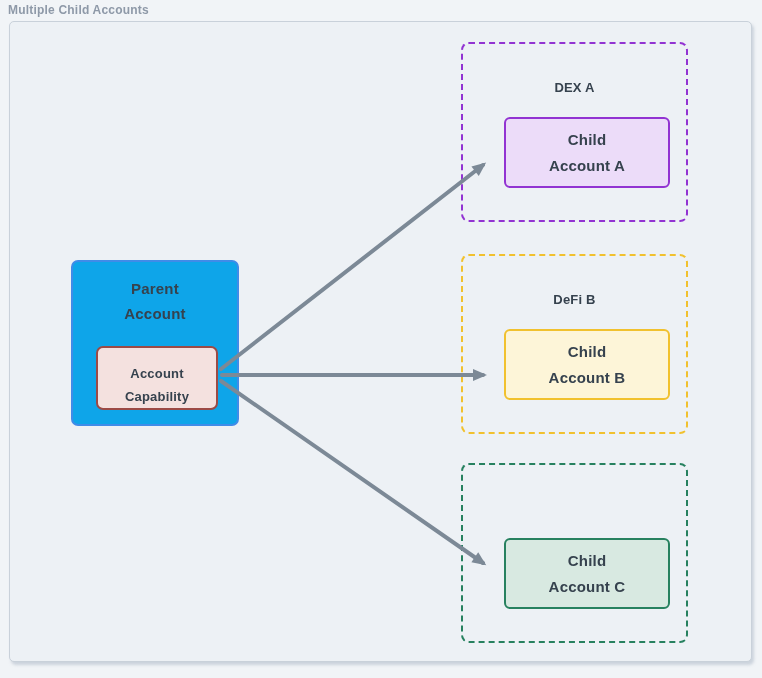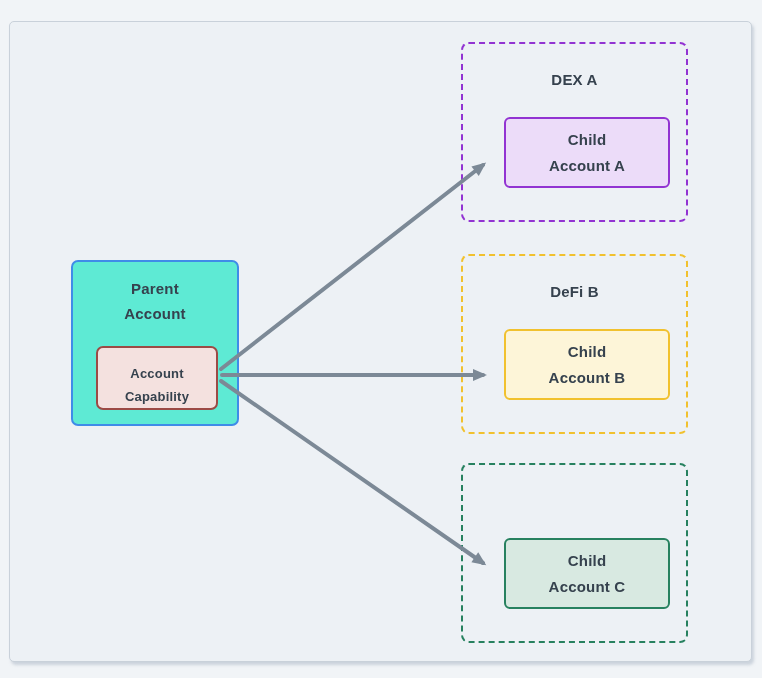--- a/index.html
+++ b/index.html
@@ -80,22 +80,22 @@
     border: 2px dashed;
     border-radius: 8px;
   }
   .group-a { top: 20px; }
   .group-b { top: 232px; }
   .group-c { top: 441px; }
   .group-label {
     position: absolute;
     left: 0;
     right: 0;
-    top: 26px;
-    font-size: 15px;
+    top: 34px;
+    font-size: 13px;
     line-height: 20px;
   }
   .child-box {
     position: absolute;
     left: 30px;
     top: 73px;
     width: 166px;
     height: 71px;
     box-sizing: border-box;
     border: 2px solid;
@@ -117,24 +117,25 @@
     height: 641px;
     pointer-events: none;
     z-index: 5;
   }
 </style>
 </head>
 <body>
 
 <div class="page" style="background-color: rgb(241, 244, 247);">
 
+  <div class="diagram-title" style="color: rgb(142, 153, 168);">Multiple Child Accounts</div>
 
   <div class="canvas" style="background-color: rgb(237, 241, 245); border-color: rgb(201, 209, 218); color: rgb(54, 66, 78);">
 
-    <div class="parent-box" style="background-color: #5eead4; border-color: rgb(63, 140, 232);">
+    <div class="parent-box" style="background-color: #0ea5e9; border-color: rgb(63, 140, 232);">
       <div class="node-label">Parent
 Account</div>
       <div class="capability-box" style="background-color: rgb(244, 225, 223); border-color: rgb(156, 74, 69);">
         <div class="node-label">Account
 Capability</div>
       </div>
     </div>
 
     <div class="group group-a" style="border-color: rgb(146, 51, 210);">
       <div class="group-label node-label">DEX A</div>

